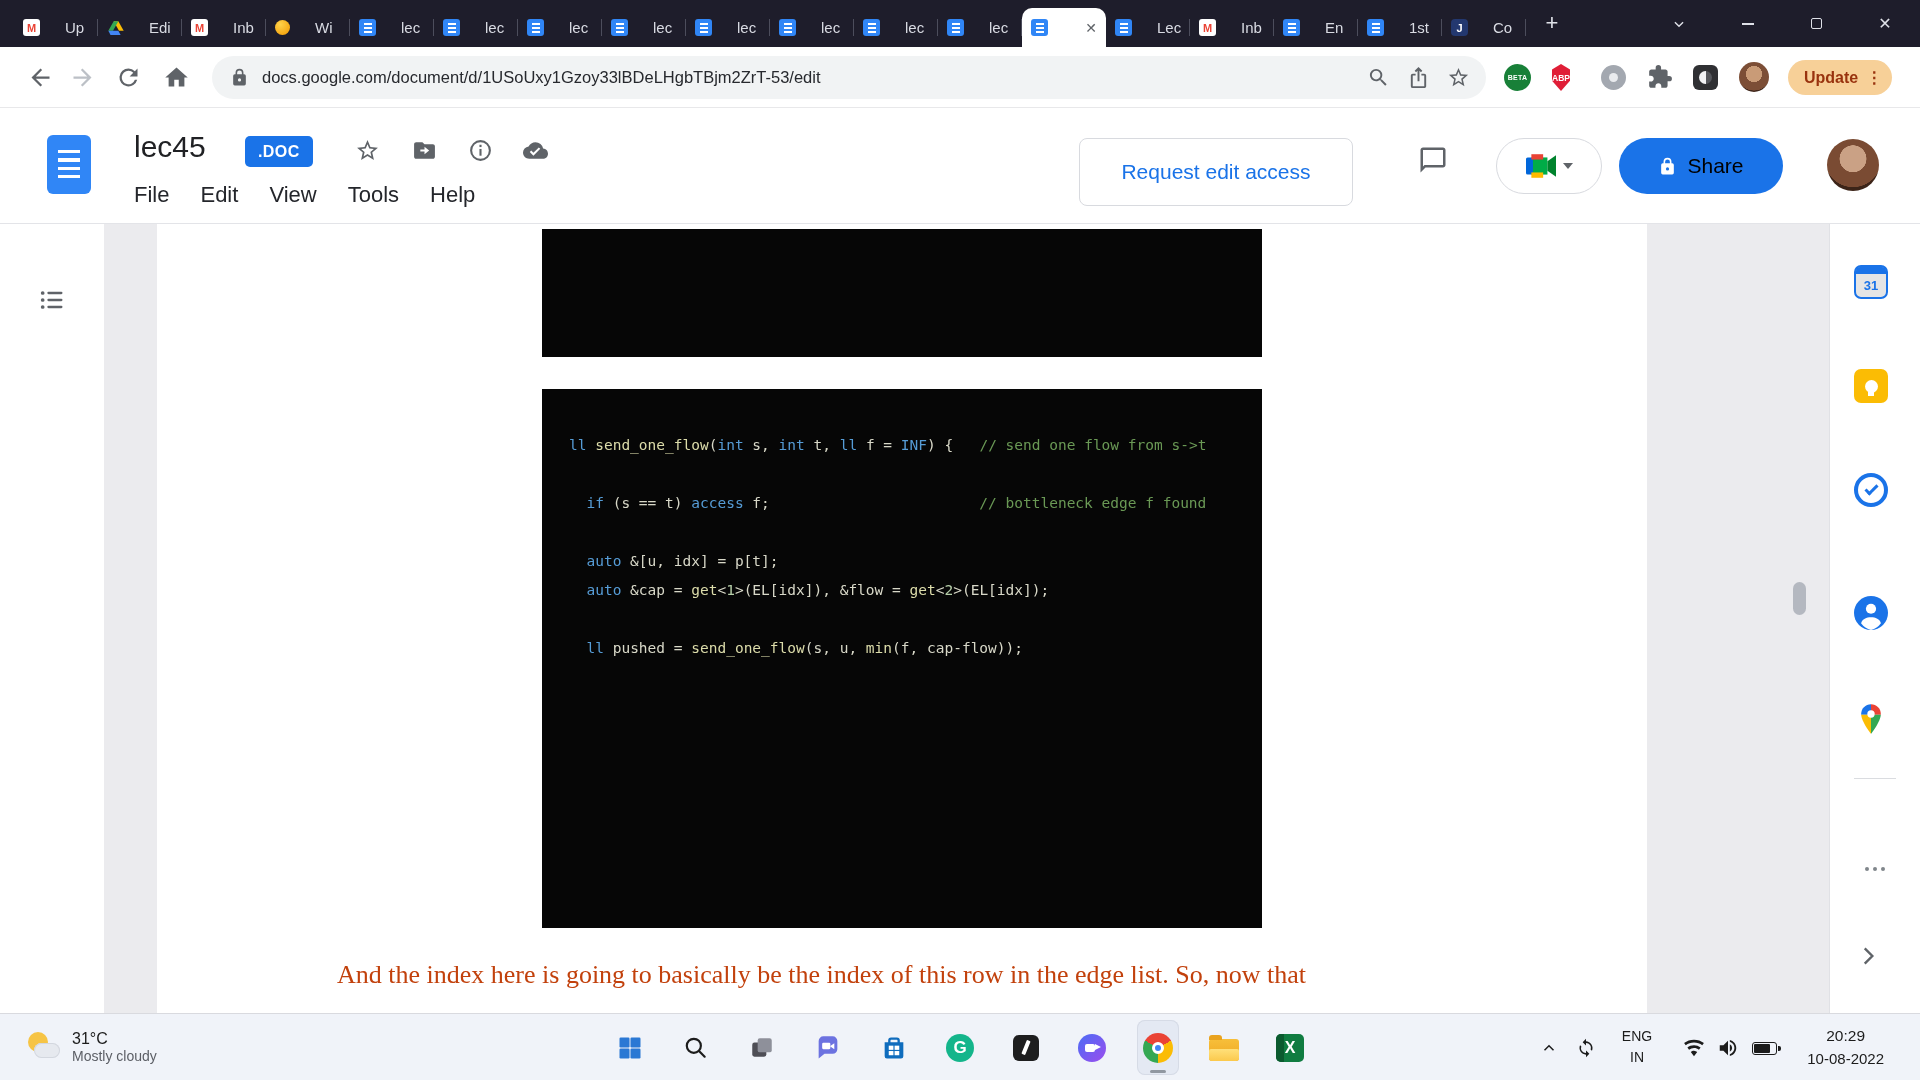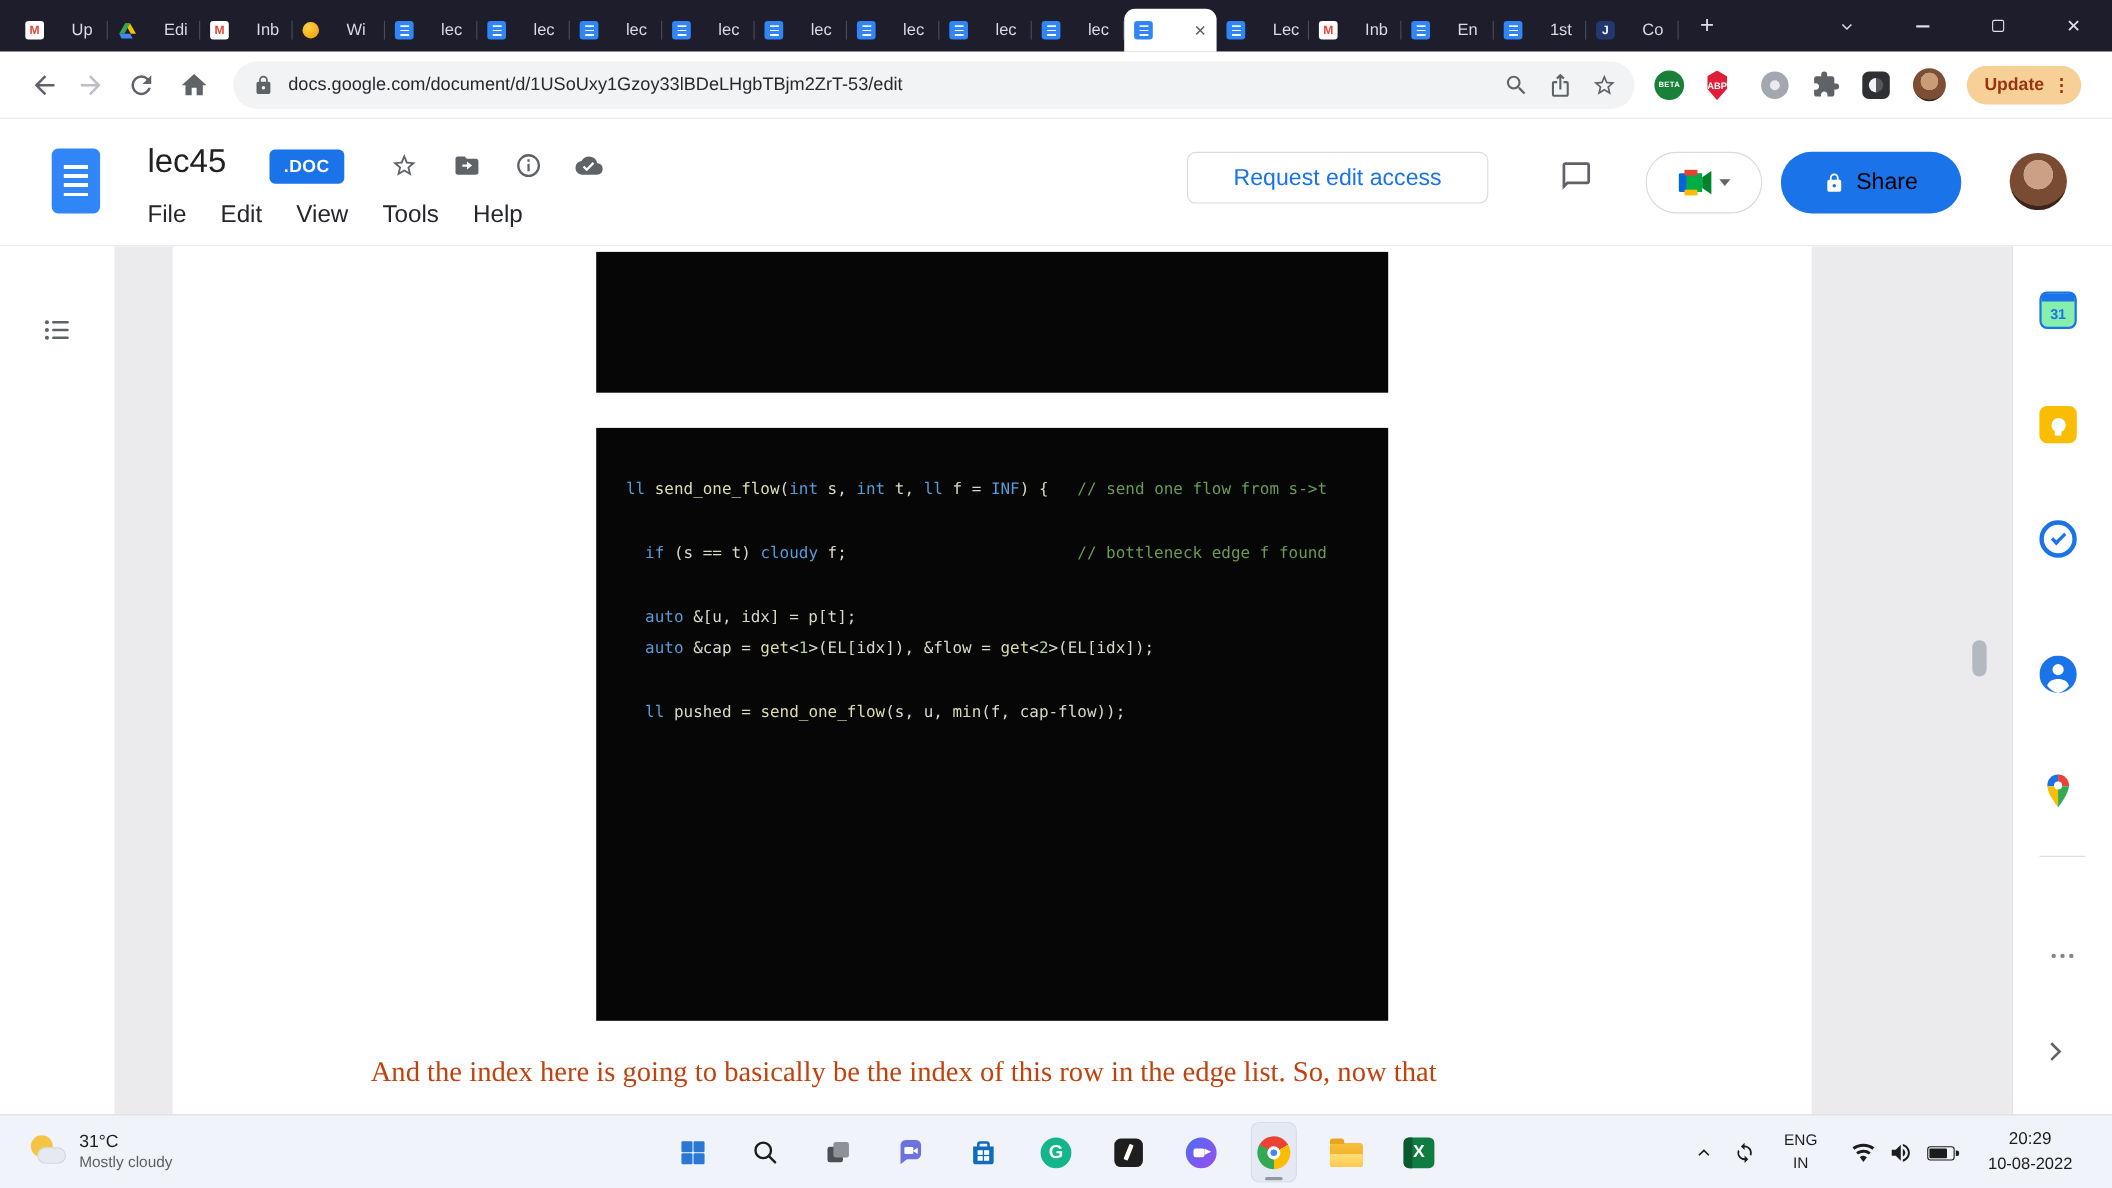--- a/index.html
+++ b/index.html
@@ -56,21 +56,21 @@
 #docs-logo{position:absolute;left:47px;top:27px;width:44px;height:59px;border-radius:6px;background:#3086f6;display:flex;align-items:center;justify-content:center;}
 #docs-logo span{display:block;width:22px;height:30px;background:repeating-linear-gradient(to bottom,#fff 0 3.2px,rgba(0,0,0,0) 3.2px 8.4px);}
 #doc-title{position:absolute;left:134px;top:22px;font-size:30px;color:#202124;}
 #doc-badge{position:absolute;left:245px;top:28px;height:31px;line-height:31px;padding:0 13px;border-radius:5px;background:#1a73e8;color:#fff;font-weight:700;font-size:16px;letter-spacing:.4px;}
 .title-ic{position:absolute;top:30px;width:25px;height:25px;}
 #ic-star{left:355px;}
 #ic-folder{left:412px;}
 #ic-info{left:468px;}
 #ic-cloud{left:523px;}
 #menus{position:absolute;left:134px;top:74px;display:flex;gap:31px;font-size:22px;color:#24262b;}
-#request-access{position:absolute;left:1079px;top:30px;width:274px;height:47px;border:1px solid #d8dadf;border-radius:8px;color:#1a73e8;font-size:21px;display:flex;align-items:center;justify-content:center;background:#fff;}
+#request-access{position:absolute;left:1079px;top:30px;width:274px;height:68px;border:1px solid #d8dadf;border-radius:8px;color:#1a73e8;font-size:21px;display:flex;align-items:center;justify-content:center;background:#fff;}
 #comment-btn{position:absolute;left:1418px;top:37px;width:30px;height:30px;}
 #meet-btn{position:absolute;left:1496px;top:30px;width:106px;height:56px;border:1px solid #d8dadf;border-radius:28px;display:flex;align-items:center;justify-content:center;gap:7px;background:#fff;}
 .caret{width:0;height:0;border:5px solid transparent;border-top:6px solid #5f6368;margin-top:5px;}
 #share-btn{position:absolute;left:1619px;top:30px;width:164px;height:56px;border-radius:28px;background:#1a73e8;color:#000000;font-size:21px;font-weight:500;display:flex;align-items:center;justify-content:center;gap:10px;}
 #docs-avatar{position:absolute;left:1827px;top:31px;width:52px;height:52px;border-radius:50%;background:radial-gradient(circle at 50% 38%,#caa185 0 32%,#7a4b33 33% 68%,#3c2418 69%);}
 
 
 #content{position:absolute;left:0;top:224px;width:1920px;height:789px;background:#fff;}
 #outline-btn{position:absolute;left:38px;top:62px;width:28px;height:28px;}
 #canvas{position:absolute;left:104px;top:0;width:1725px;height:789px;background:#ebebee;}
@@ -80,21 +80,21 @@
 #code2{top:165px;height:539px;}
 #codepre{padding:42px 0 0 27px;font-family:"DejaVu Sans Mono",monospace;font-size:14.5px;line-height:29px;}
 .cline{white-space:pre;}
 .tk-k{color:#569cd6}.tk-f{color:#dcdcaa}.tk-c{color:#6a9955}.tk-n{color:#b5cea8}.tk-p{color:#d8d8c8}
 #paragraph{position:absolute;left:180px;top:736px;font-family:"Liberation Serif",serif;font-size:26px;color:#c2410c;white-space:nowrap;}
 #doc-scrollbar{position:absolute;left:1689px;top:358px;width:13px;height:33px;border-radius:7px;background:#b4b8c0;}
 
 
 #sidepanel{position:absolute;left:1829px;top:0;width:91px;height:789px;background:#fff;border-left:1px solid #e0e1e5;}
 .panel-ic{position:absolute;left:24px;width:34px;height:34px;}
-#p-cal{top:41px;background:#86efac;border:2px solid #1a73e8;border-radius:7px;display:flex;align-items:flex-end;justify-content:center;}
+#p-cal{top:41px;background:#e5e5e5;border:2px solid #1a73e8;border-radius:7px;display:flex;align-items:flex-end;justify-content:center;}
 #p-cal .caltop{position:absolute;top:0;left:0;right:0;height:7px;background:#1a73e8;border-radius:4px 4px 0 0;}
 #p-cal .calnum{font-size:13px;font-weight:700;color:#1a73e8;line-height:23px;}
 #p-keep{top:145px;background:#fbbc04;border-radius:7px;display:flex;align-items:center;justify-content:center;}
 #p-keep .bulb{width:13px;height:13px;background:#fff;border-radius:50%;position:relative;}
 #p-keep .bulb::after{content:"";position:absolute;left:3.5px;top:12px;width:6px;height:4px;background:#fff;}
 #p-tasks{top:249px;border-radius:50%;border:4px solid #1a73e8;background:#fff;display:flex;align-items:center;justify-content:center;}
 #p-tasks .chk{width:13px;height:7px;border-left:3.5px solid #1a73e8;border-bottom:3.5px solid #1a73e8;transform:rotate(-45deg);margin-top:-3px;}
 #p-contacts{top:372px;}
 #p-maps{top:478px;}
 #p-divider{position:absolute;left:24px;top:554px;width:42px;height:1px;background:#dadce0;}
@@ -391,21 +391,21 @@
         </g>
       </svg>
   </div>
   <div id="canvas">
     <div id="page">
       <div class="code-image" id="code1"></div>
       <div class="code-image" id="code2">
         <div id="codepre">
             <div class="cline"><span class="tk-k">ll</span><span class="tk-p"> </span><span class="tk-f">send_one_flow</span><span class="tk-p">(</span><span class="tk-k">int</span><span class="tk-p"> s, </span><span class="tk-k">int</span><span class="tk-p"> t, </span><span class="tk-k">ll</span><span class="tk-p"> f = </span><span class="tk-k">INF</span><span class="tk-p">) {   </span><span class="tk-c">// send one flow from s-&gt;t</span></div>
             <div class="cline">&nbsp;</div>
-            <div class="cline"><span class="tk-p">  </span><span class="tk-k">if</span><span class="tk-p"> (s == t) </span><span class="tk-k">cloudy</span><span class="tk-p"> f;                        </span><span class="tk-c">// bottleneck edge f found</span></div>
+            <div class="cline"><span class="tk-p">  </span><span class="tk-k">if</span><span class="tk-p"> (s == t) </span><span class="tk-k">access</span><span class="tk-p"> f;                        </span><span class="tk-c">// bottleneck edge f found</span></div>
             <div class="cline">&nbsp;</div>
             <div class="cline"><span class="tk-p">  </span><span class="tk-k">auto</span><span class="tk-p"> &amp;[u, idx] = p[t];</span></div>
             <div class="cline"><span class="tk-p">  </span><span class="tk-k">auto</span><span class="tk-p"> &amp;cap = </span><span class="tk-f">get</span><span class="tk-p">&lt;</span><span class="tk-n">1</span><span class="tk-p">&gt;(EL[idx]), &amp;flow = </span><span class="tk-f">get</span><span class="tk-p">&lt;</span><span class="tk-n">2</span><span class="tk-p">&gt;(EL[idx]);</span></div>
             <div class="cline">&nbsp;</div>
             <div class="cline"><span class="tk-p">  </span><span class="tk-k">ll</span><span class="tk-p"> pushed = </span><span class="tk-f">send_one_flow</span><span class="tk-p">(s, u, </span><span class="tk-f">min</span><span class="tk-p">(f, cap-flow));</span></div>
           </div>
       </div>
       <div id="paragraph">And the index here is going to basically be the index of this row in the edge list. So, now that</div>
     </div>
     <div id="doc-scrollbar"></div>

